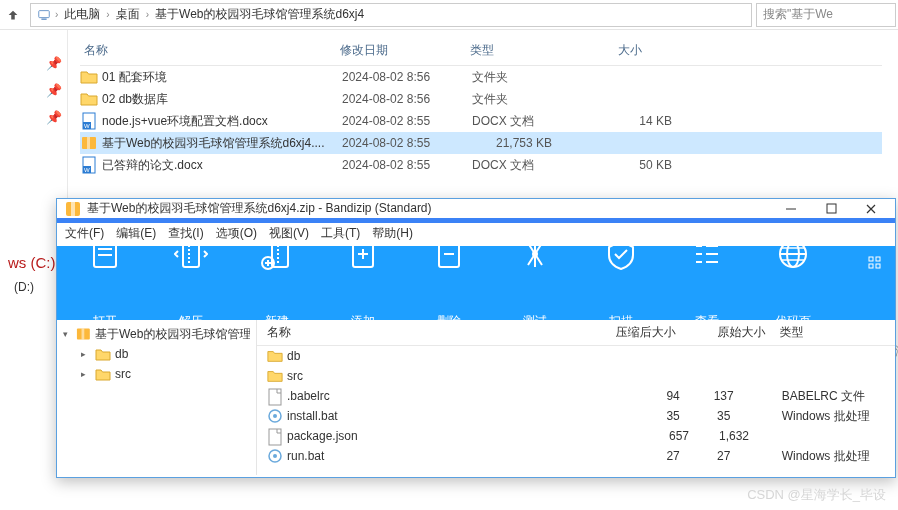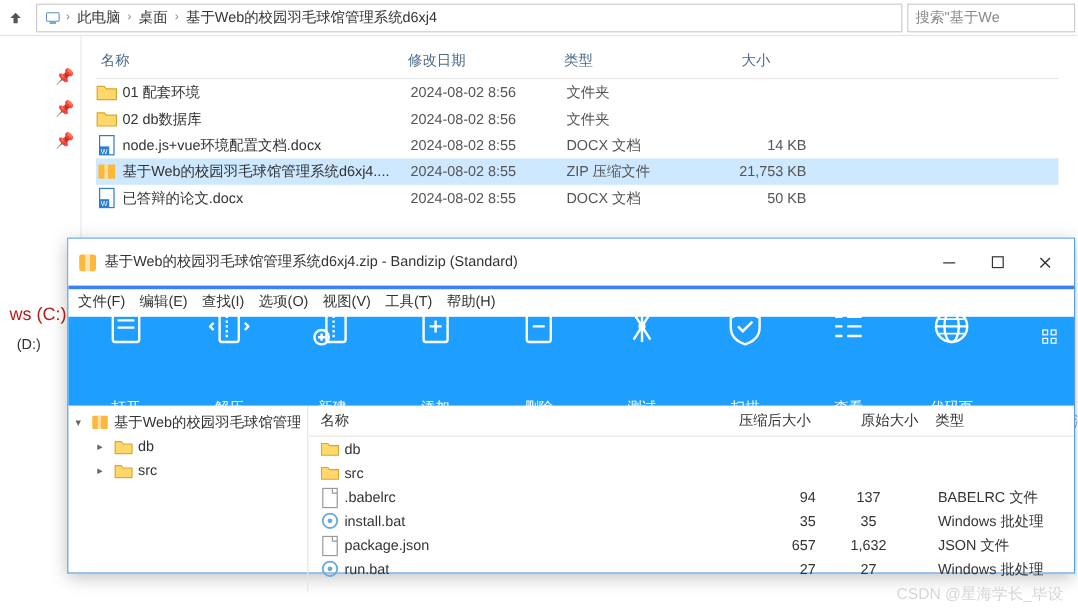--- a/index.html
+++ b/index.html
@@ -26,21 +26,21 @@
 .file-row { display: flex; align-items: center; padding: 2px 0; height: 22px; }
 .file-row.selected { background: #cde8ff; }
 .fr-icon { width: 18px; height: 18px; margin-right: 4px; display: inline-flex; align-items: center; justify-content: center; }
 .fr-name { width: 240px; white-space: nowrap; overflow: hidden; text-overflow: ellipsis; }
 .fr-date { width: 130px; color: #555; }
 .fr-type { width: 120px; color: #555; }
 .fr-size { width: 80px; text-align: right; color: #555; }
 
 
 .bandizip { position: absolute; left: 56px; top: 198px; width: 840px; height: 280px; border: 1px solid #5aa0e0; background: #fff; box-shadow: 0 4px 14px rgba(0,0,0,0.25); }
-.bz-title { display: flex; align-items: center; height: 42px; padding: 0 4px 0 8px; background: #fff; border-bottom: 3px solid #3b82f6; }
+.bz-title { display: flex; align-items: center; height: 24px; padding: 0 4px 0 8px; background: #fff; border-bottom: 5px solid #3b82f6; }
 .bz-title-icon { width: 16px; height: 16px; margin-right: 6px; }
 .bz-title-text { flex: 1; font-size: 12px; }
 .bz-winbtn { width: 40px; height: 28px; display: flex; align-items: center; justify-content: center; color: #333; }
 .bz-menu { display: flex; padding: 2px 8px 4px; gap: 12px; font-size: 12px; }
 .bz-menu span { cursor: default; }
 .bz-toolbar { display: flex; background: #1e9fff; height: 74px; align-items: center; padding: 0 8px; gap: 6px; position: relative; }
 .tb-btn { width: 80px; display: flex; flex-direction: column; align-items: center; color: #fff; gap: 6px; }
 .tb-btn .tb-icon { width: 34px; height: 34px; }
 .tb-btn .tb-label { font-size: 12px; margin-top: 36px; }
 .tb-settings { position: absolute; right: 10px; top: 8px; width: 18px; height: 18px; color: #fff; }
@@ -145,21 +145,20 @@
         </div>
         <div class="file-row selected">
           <span class="fr-icon">
             <svg width="16" height="16" viewBox="0 0 16 16">
               <rect x="1" y="2" width="14" height="12" rx="1" fill="#fcb83b"></rect>
               <rect x="6" y="2" width="3" height="12" fill="#fff" opacity="0.5"></rect>
             </svg>
           </span>
           <span class="fr-name">基于Web的校园羽毛球馆管理系统d6xj4....</span>
           <span class="fr-date">2024-08-02 8:55</span>
-          <span class="fr-type">ZIP 压缩文件</span>
           <span class="fr-size">21,753 KB</span>
         </div>
         <div class="file-row">
           <span class="fr-icon">
             <svg width="16" height="18" viewBox="0 0 16 18">
               <rect x="2" y="1" width="12" height="16" fill="#fff" stroke="#2b7cd3"></rect>
               <rect x="2" y="10" width="8" height="7" fill="#2b7cd3"></rect>
               <text x="3" y="16" font-size="6" fill="#fff">W</text>
             </svg>
           </span>
@@ -379,21 +378,20 @@
           <div class="bz-row">
             <span class="bz-icon">
               <svg width="16" height="18" viewBox="0 0 16 18">
                 <rect x="2" y="1" width="12" height="16" fill="#fff" stroke="#999"></rect>
                 <path d="M10 1v4h4" fill="none" stroke="#999"></path>
               </svg>
             </span>
             <span class="bz-rn">package.json</span>
             <span class="bz-rc">657</span>
             <span class="bz-ro">1,632</span>
-            <span class="bz-rt">JSON 文件</span>
           </div>
           <div class="bz-row">
             <span class="bz-icon">
               <svg width="16" height="16" viewBox="0 0 16 16">
                 <circle cx="8" cy="8" r="6" fill="none" stroke="#6aa9dc" stroke-width="1.5"></circle>
                 <circle cx="8" cy="8" r="2" fill="#6aa9dc"></circle>
               </svg>
             </span>
             <span class="bz-rn">run.bat</span>
             <span class="bz-rc">27</span>

